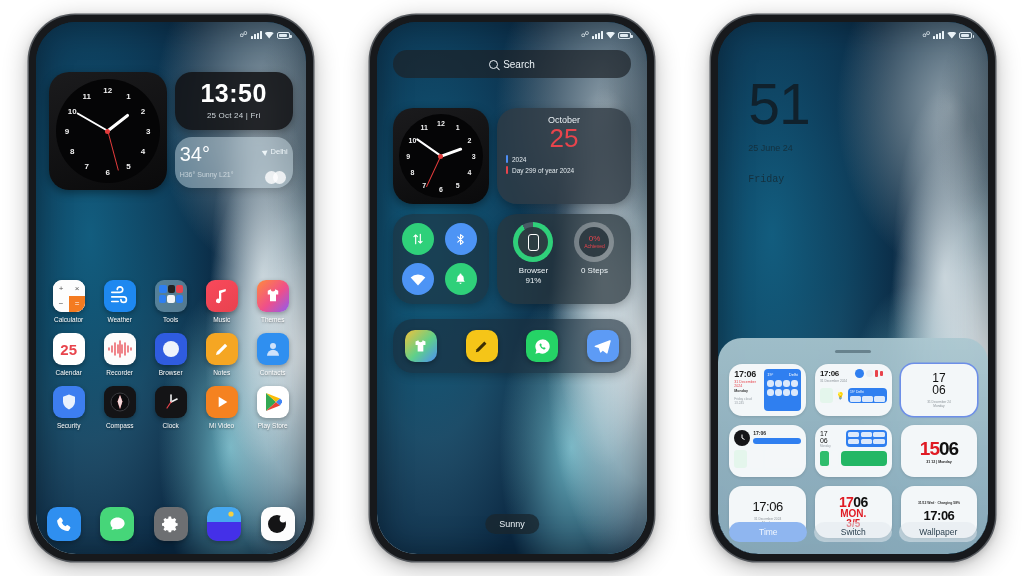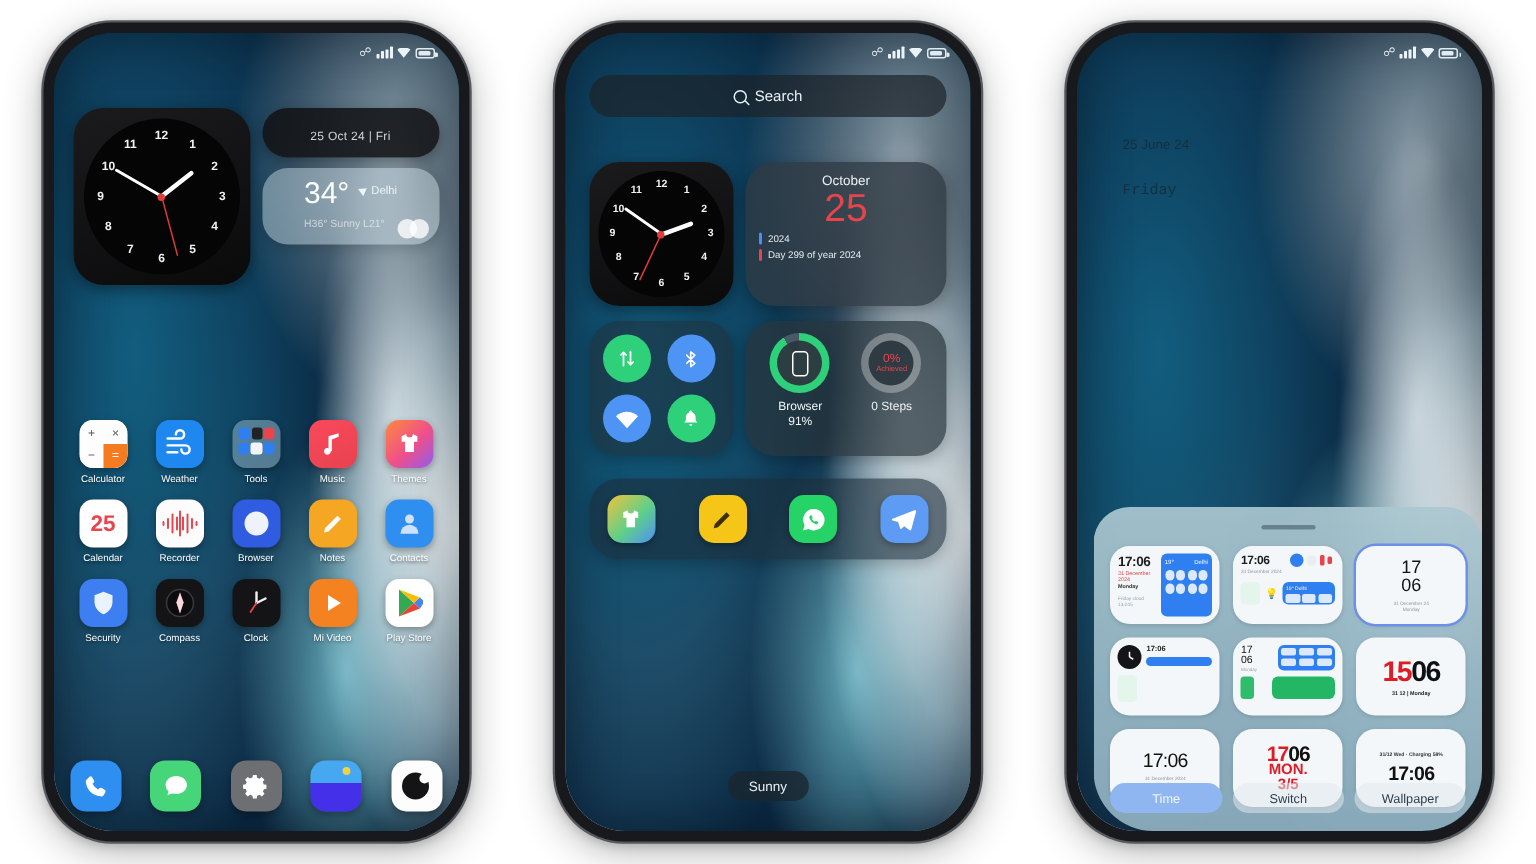--- a/index.html
+++ b/index.html
@@ -83,21 +83,21 @@
 
   .p1-right{ display:flex; flex-direction:column; gap:7px; flex:1 1 auto; }
   .digitalw{
     border-radius:17px; background:rgba(18,18,20,.86);
     padding:9px 10px 10px; text-align:center; box-shadow:0 3px 9px rgba(0,0,0,.33);
   }
   .digitalw .t{ color:#fff; font-size:25px; font-weight:700; letter-spacing:.5px; line-height:1; }
   .digitalw .d{ color:#cfd6da; font-size:8px; margin-top:5px; letter-spacing:.2px; }
   .weatherw{
     border-radius:17px; background:rgba(214,230,238,.42);
-    padding:7px 28px 10px; position:relative; overflow:hidden;
+    padding:7px 5px 10px; position:relative; overflow:hidden;
     box-shadow:0 3px 9px rgba(0,0,0,.16);
   }
   .weatherw .top{ display:flex; justify-content:space-between; align-items:flex-start; }
   .weatherw .temp{ color:#fbfdfe; font-size:20px; font-weight:400; line-height:1; }
   .weatherw .loc{ color:#eef5f8; font-size:7.5px; display:flex; align-items:center; gap:3px; margin-top:3px; }
   .weatherw .loc .arw{ width:0;height:0; border-left:5px solid #eef5f8; border-top:3px solid transparent; border-bottom:3px solid transparent; transform:rotate(-35deg); }
   .weatherw .cond{ color:rgba(245,250,252,.62); font-size:7px; margin-top:7px; filter:blur(.35px); }
   .cloudmark{ position:absolute; right:7px; bottom:4px; display:flex; }
   .cloudmark i{ width:13px;height:13px;border-radius:50%; background:rgba(255,255,255,.78); display:block; }
   .cloudmark i:last-child{ margin-left:-5px; }
@@ -171,21 +171,20 @@
   .lockclock .hh,.lockclock .mm{ color:#10212c; font-size:57px; font-weight:300; line-height:.92; letter-spacing:-1px; }
   .lockclock .dt{ color:#14303e; font-size:9px; margin-top:13px; }
   .lockclock .dw{ color:#14303e; font-size:10px; margin-top:21px;font-family:Liberation Mono, monospace; }
 
   .picker{
     position:absolute; left:0; right:0; bottom:0; top:316px; z-index:6;
     background:linear-gradient(180deg, rgba(171,199,208,.92) 0%, rgba(150,182,196,.94) 55%, rgba(139,172,188,.96) 100%);
     backdrop-filter:blur(10px);
     border-radius:24px 24px 40px 40px;
     padding:12px 11px 0;
-    margin-left:11px;
   }
   .grabber{ width:36px;height:3px;border-radius:2px; background:rgba(40,60,70,.45); margin:0 auto 11px; }
   .pgrid{ display:grid; grid-template-columns:repeat(3,1fr); gap:9px 9px; }
   .pcell{ height:52px; border-radius:13px; background:#f3f7f9; box-shadow:0 1px 3px rgba(0,0,0,.12); overflow:hidden; position:relative; padding:5px; }
   .pcell.sel{ box-shadow:0 0 0 1.6px #6d8fe8, 0 1px 3px rgba(0,0,0,.12); }
   .tabs{ position:absolute; left:11px; right:11px; bottom:12px; display:flex; justify-content:space-between; gap:7px; }
   .tab{ flex:1; text-align:center; padding:5px 0; border-radius:11px; font-size:8.5px; color:#2a3f4d; background:rgba(226,234,238,.55); }
   .tab.active{ background:#8fb6f0; color:#f2f7ff; }
 
   
@@ -238,20 +237,21 @@
             <span class="num" style="left:30%;top:16%">11</span>
             <span class="hand h-hour" style="transform:rotate(52deg)"></span>
             <span class="hand h-min" style="transform:rotate(-60deg)"></span>
             <span class="hand h-sec" style="transform:rotate(165deg)"></span>
             <span class="pin"></span>
           </div>
         </div>
 
         <div class="p1-right">
           <div class="digitalw card">
+            <div class="t">13:50</div>
             <div class="d">25 Oct 24 | Fri</div>
           </div>
           <div class="weatherw card">
             <div class="top">
               <div class="temp">34°</div>
               <div class="loc">
                 <span class="arw"></span>
                 <span>Delhi</span>
               </div>
             </div>
@@ -609,20 +609,21 @@
             <i></i>
             <i></i>
             <i></i>
             <i></i>
           </span>
         <span class="wifi"></span>
         <span class="batt"></span>
       </div>
 
       <div class="lockclock">
+        <div class="mm">51</div>
         <div class="dt">25 June 24</div>
         <div class="dw">Friday</div>
       </div>
 
       <div class="picker">
         <div class="grabber"></div>
 
         <div class="pgrid">
 
           <div class="pcell">

